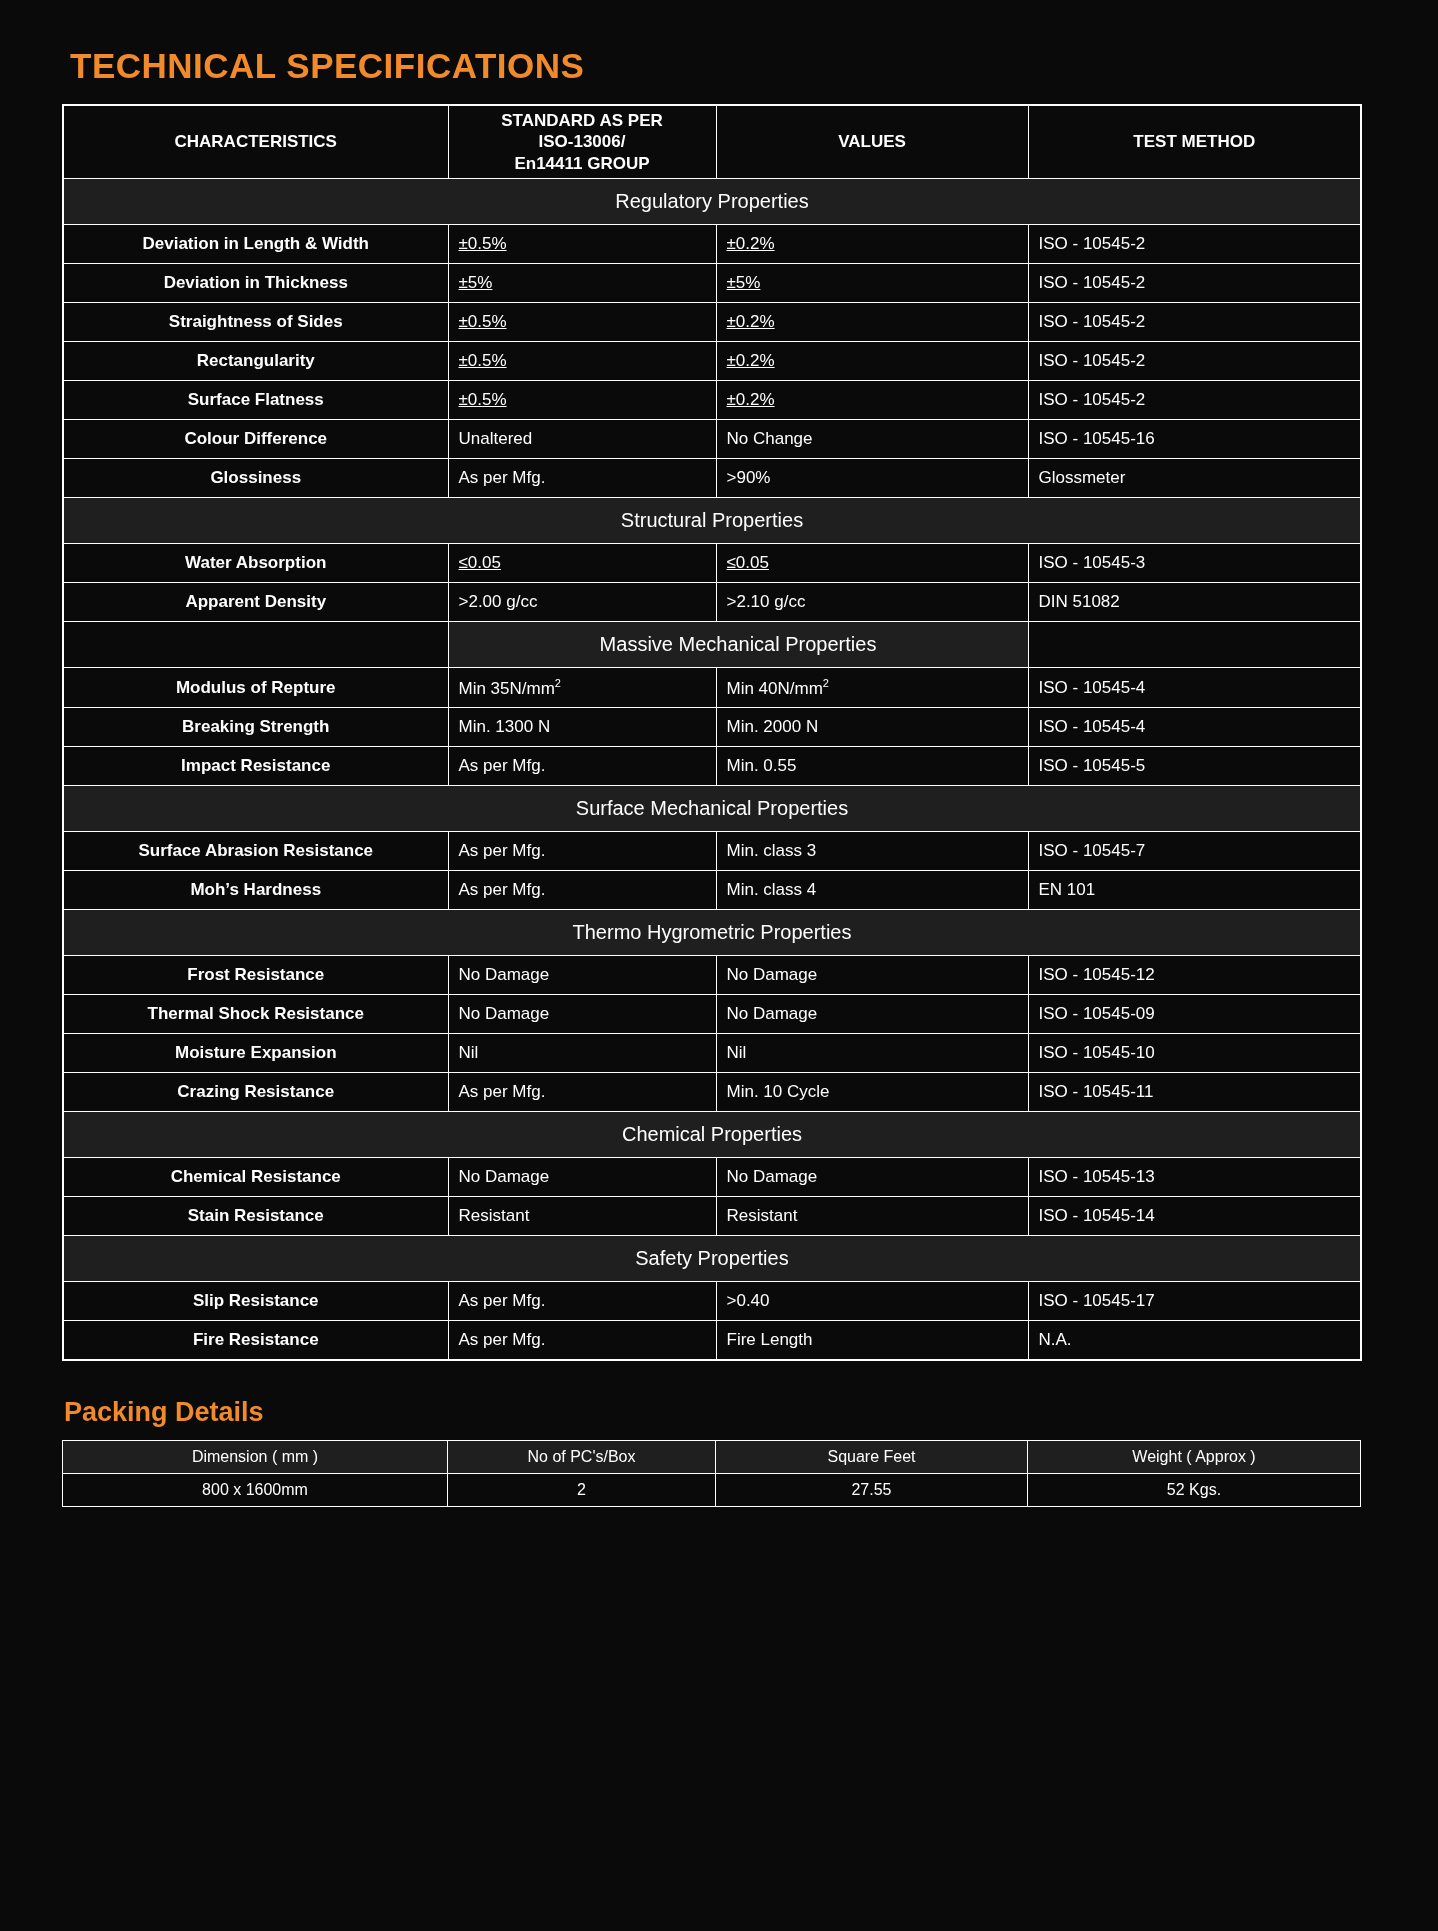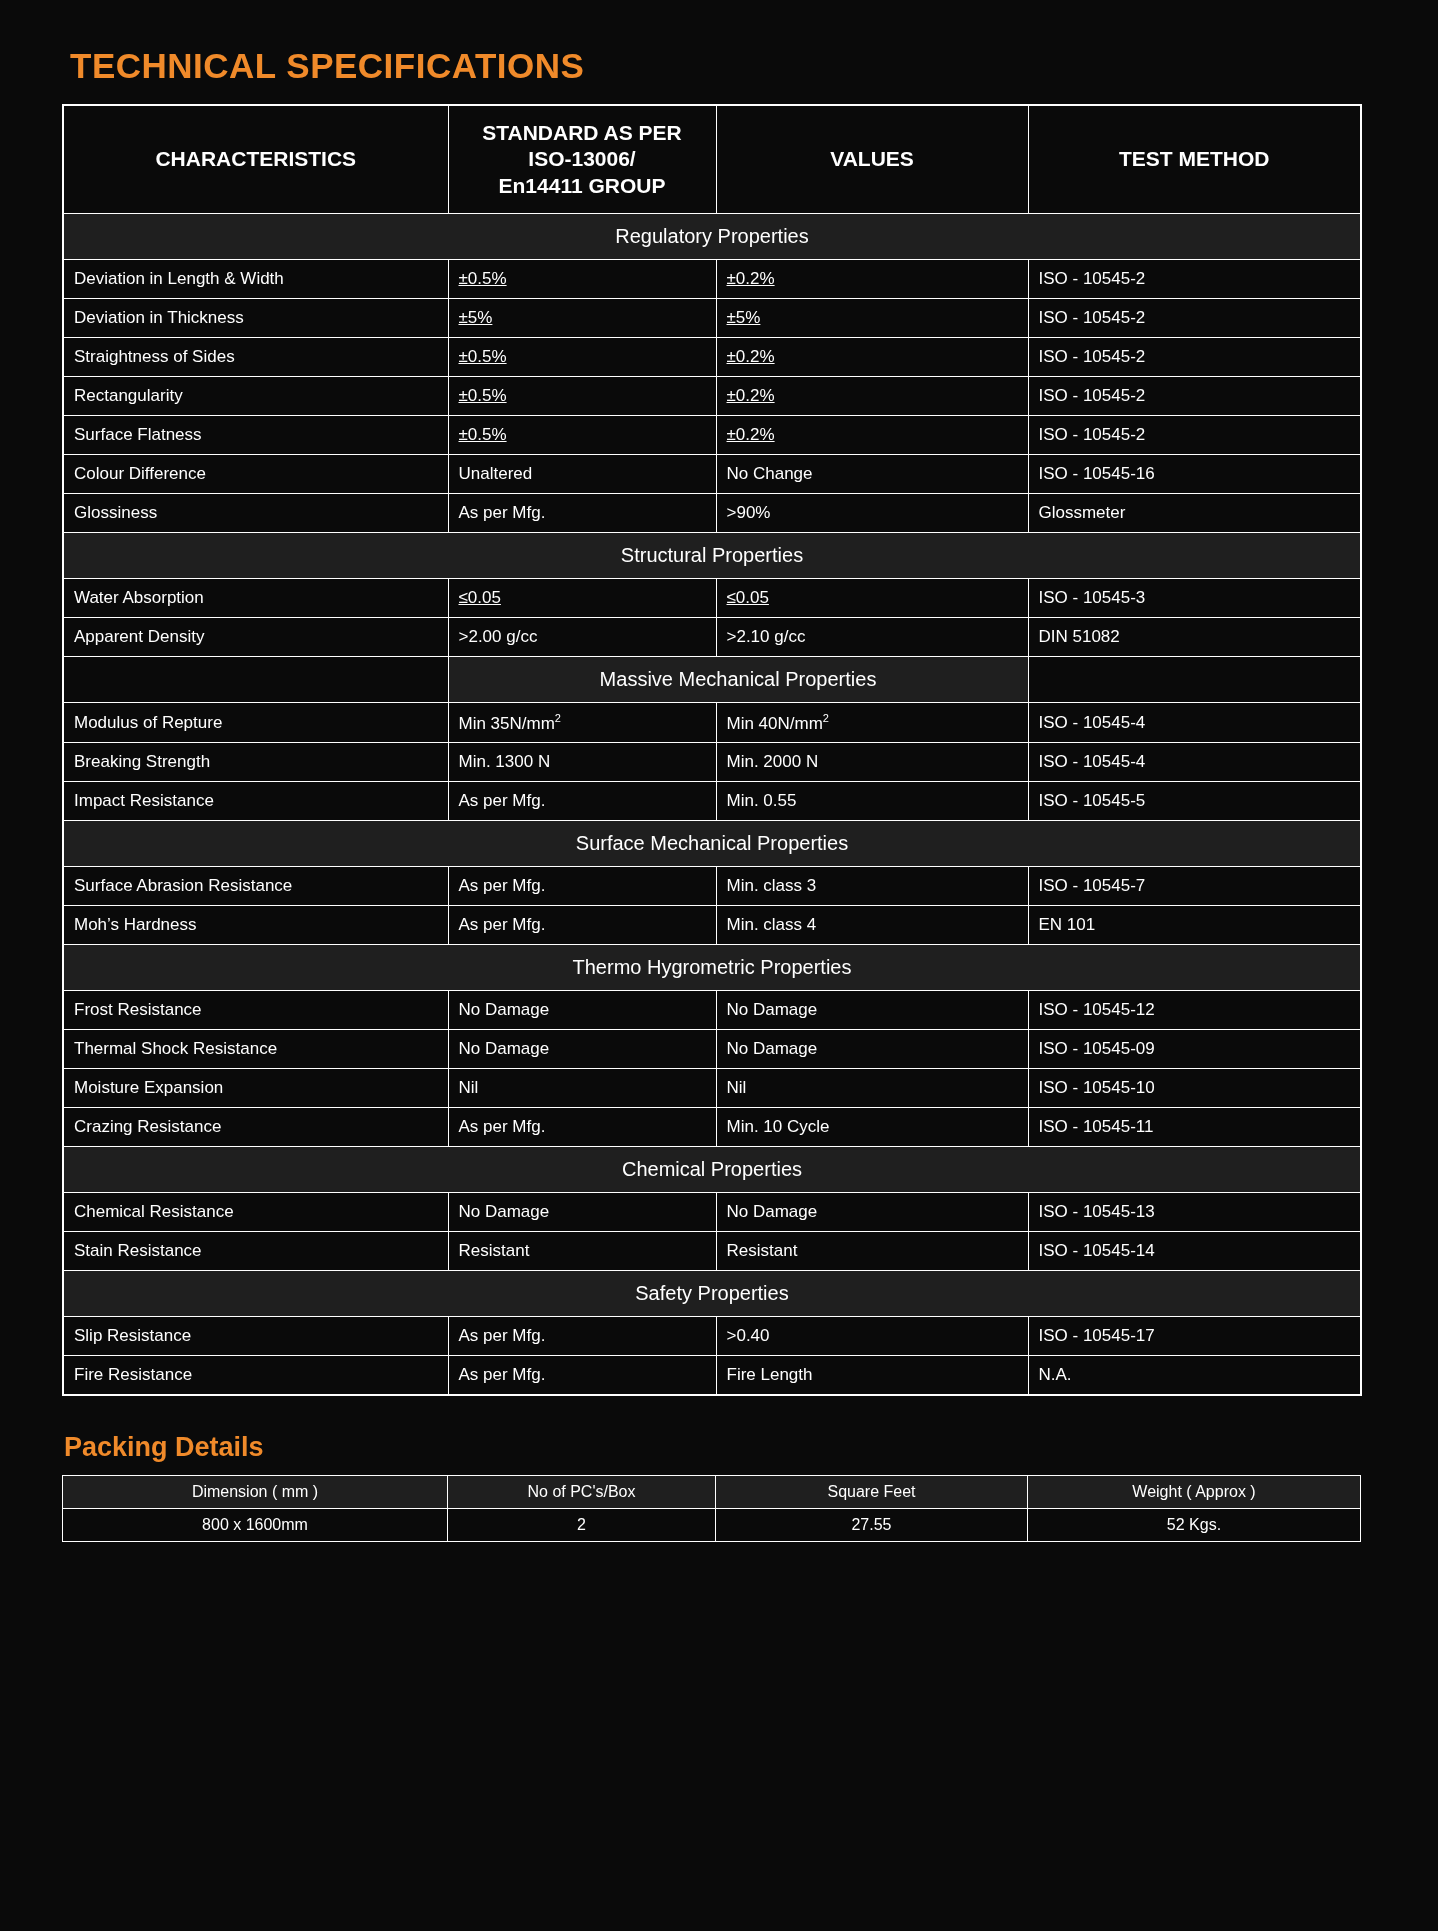--- a/index.html
+++ b/index.html
@@ -36,34 +36,35 @@
   table.spec td, table.spec th {
     border: 1.5px solid #ffffff;
     color: #ffffff;
     font-size: 17px;
     padding: 9px 10px;
     vertical-align: middle;
     background: #0a0a0a;
   }
   table.spec thead th {
     font-weight: bold;
-    font-size: 21px;
+    font-size: 17px;
     text-align: center;
-    padding: 14px 8px;
+    padding: 4px 8px;
     line-height: 1.25;
   }
   .col-char { width: 385px; }
   .col-std { width: 268px; }
   .col-val { width: 312px; }
   .col-test { width: 333px; }
 
   td.char {
-    text-align: left;
+    text-align: center;
     padding-left: 28px;
     font-size: 18px;
+    font-weight: bold;
   }
   td.cell {
     text-align: left;
     padding-left: 16px;
     font-size: 17px;
   }
   td.cell.center {
     padding-left: 10px;
   }
   tr.section td {

